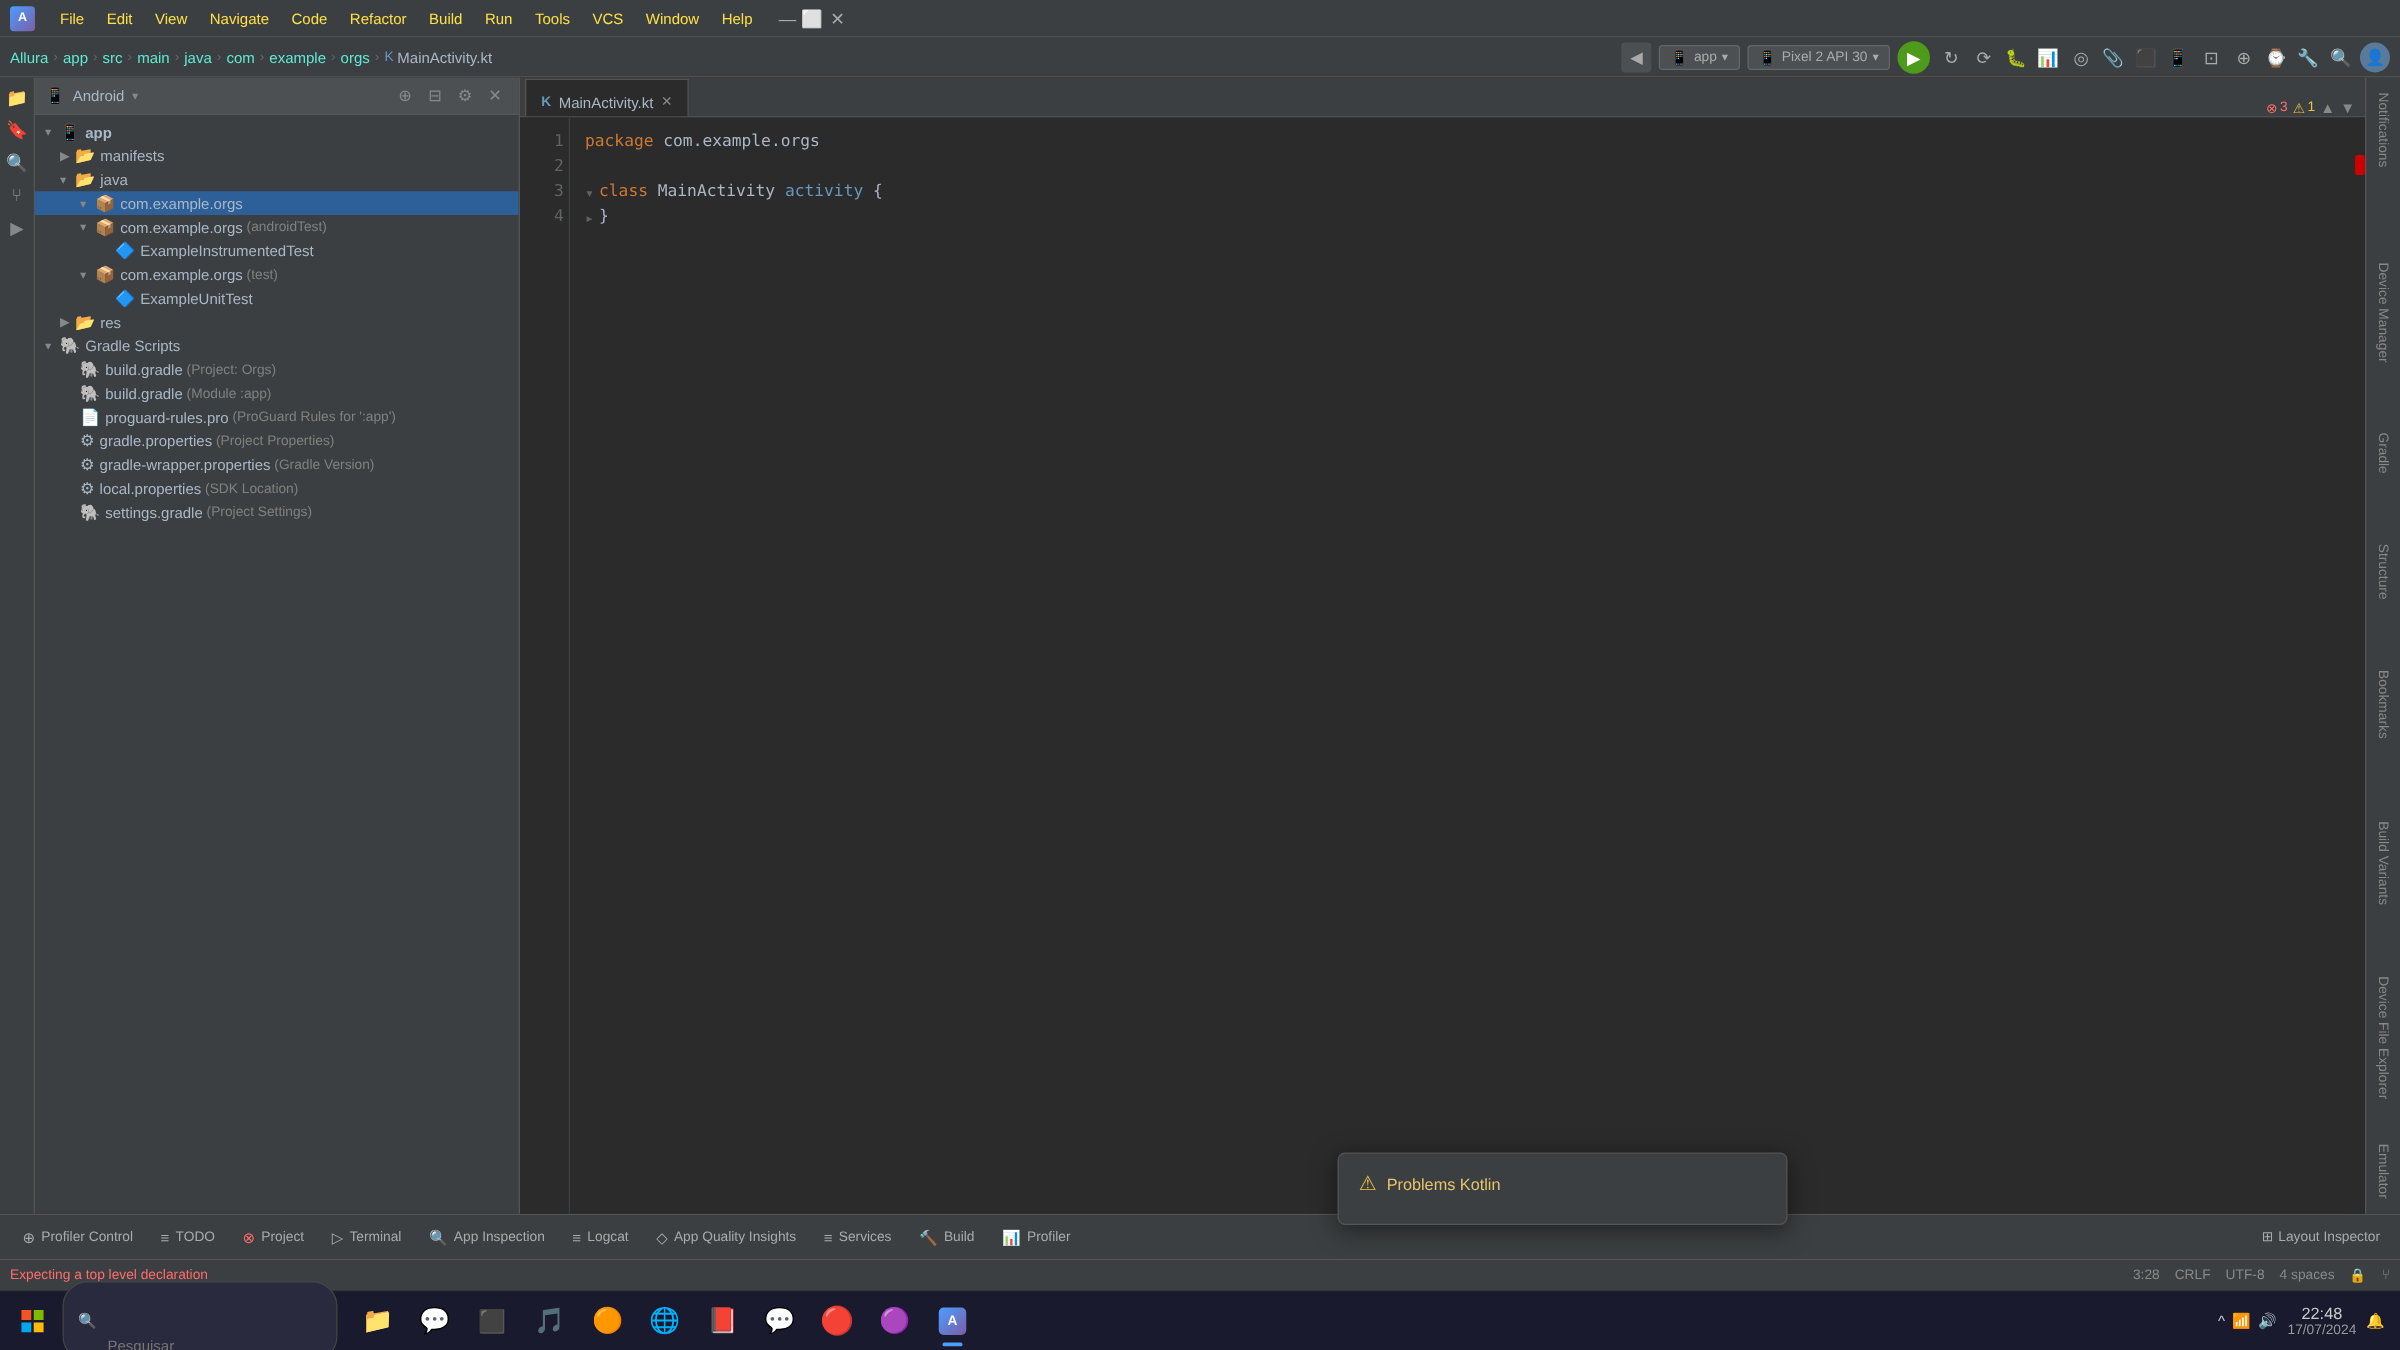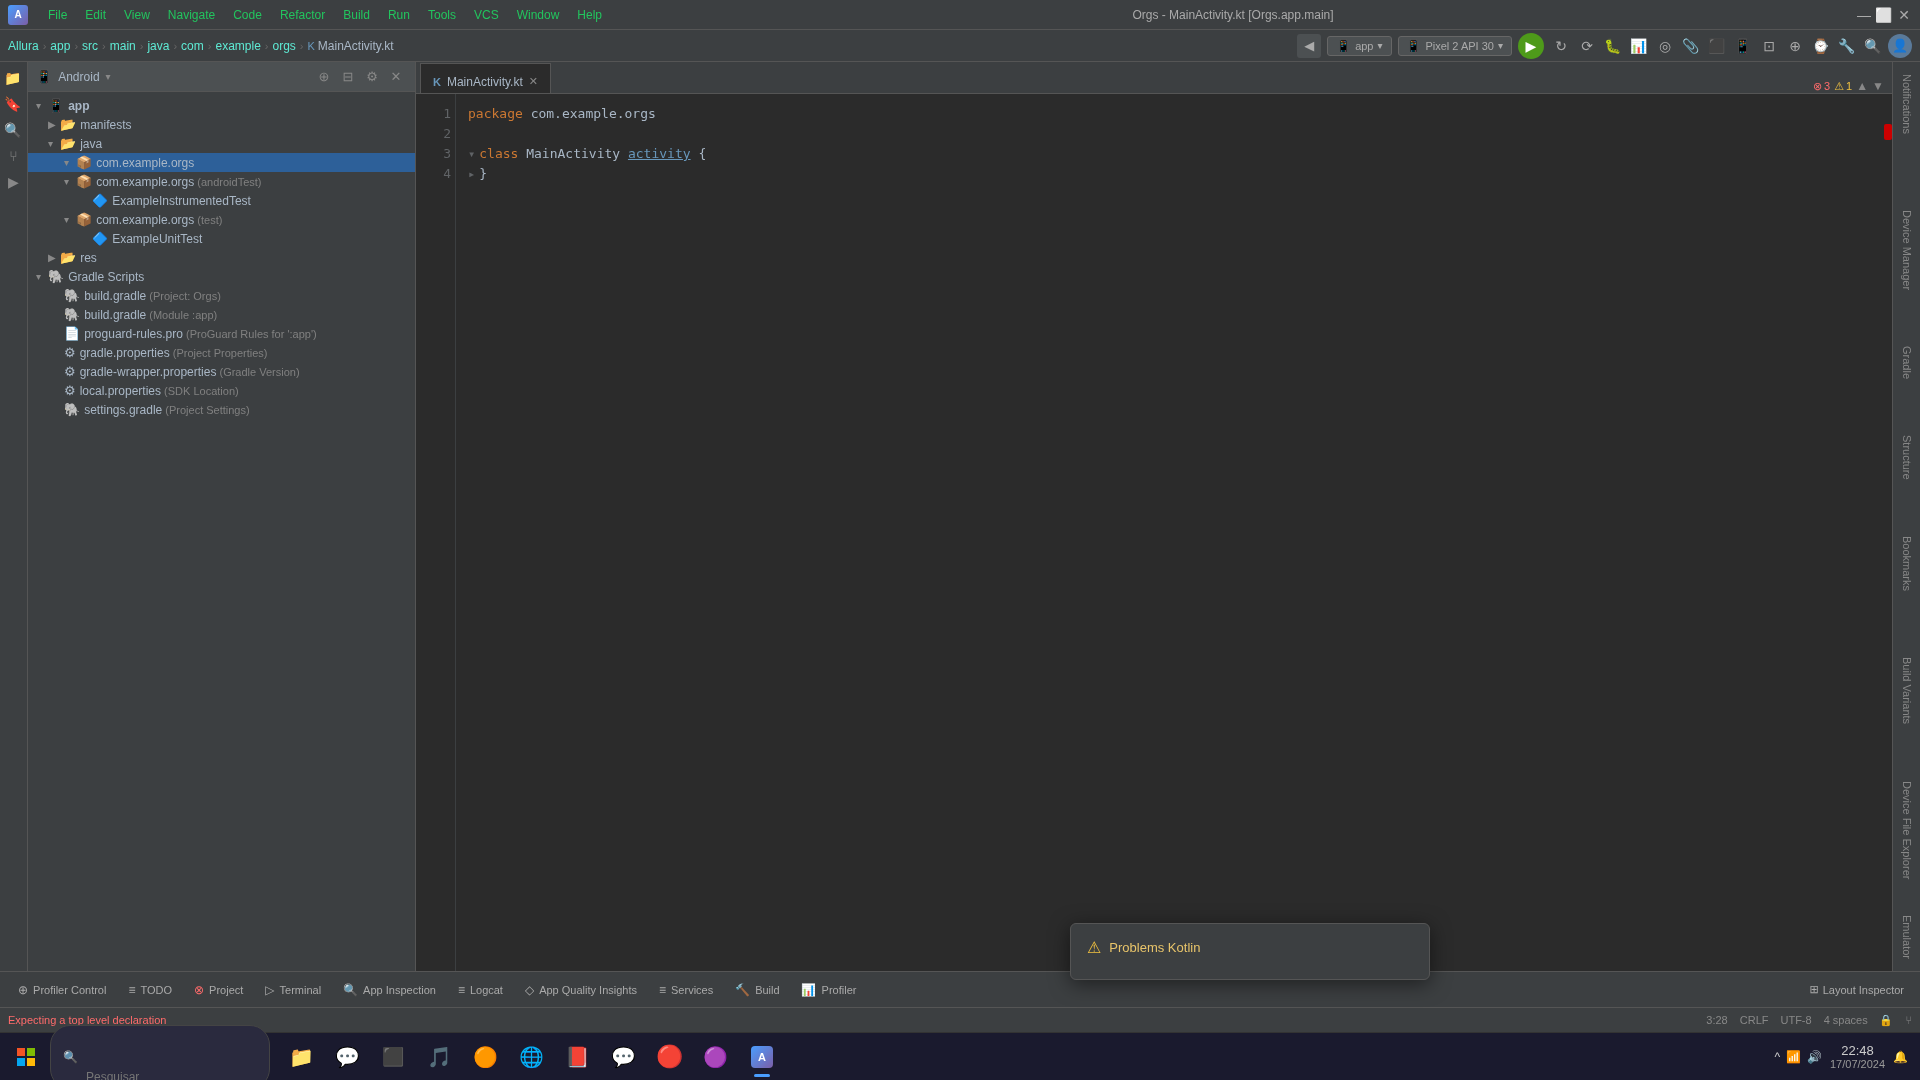--- a/index.html
+++ b/index.html
@@ -30,21 +30,21 @@
       background: linear-gradient(135deg, #4a9eff, #7b5ea7);
       border-radius: 3px;
       display: flex; align-items: center; justify-content: center;
       font-size: 10px; color: white; font-weight: bold;
     }
     #title-bar .menu-items {
       display: flex; gap: 2px;
     }
     #title-bar .menu-item {
       padding: 3px 8px;
-      color: #22c55e;
+      color: #fde047;
       cursor: pointer;
       border-radius: 3px;
       font-size: 12px;
     }
     #title-bar .title-center {
       flex: 1;
       text-align: center;
       color: #aaa;
       font-size: 12px;
     }
@@ -437,21 +437,20 @@
     <div class="menu-item">Navigate</div>
     <div class="menu-item">Code</div>
     <div class="menu-item">Refactor</div>
     <div class="menu-item">Build</div>
     <div class="menu-item">Run</div>
     <div class="menu-item">Tools</div>
     <div class="menu-item">VCS</div>
     <div class="menu-item">Window</div>
     <div class="menu-item">Help</div>
   </div>
-  <div class="title-center">Orgs - MainActivity.kt [Orgs.app.main]</div>
   <div class="window-controls">
     <div class="win-btn">—</div>
     <div class="win-btn">⬜</div>
     <div class="win-btn">✕</div>
   </div>
 </div>
 
 <div id="nav-bar">
   <span class="breadcrumb-item">
     <span class="breadcrumb-link">Allura</span>
@@ -691,21 +690,21 @@
           <div>3</div>
           <div>4</div>
         </div>
         <div id="code-content">
           <div class="code-line">
             <span style="color:#cc7832;">package </span><span style="color:#a9b7c6;">com.example.orgs</span>
           </div>
           <div class="code-line">&nbsp;</div>
           <div class="code-line">
             <span class="fold-indicator">▾</span>
-            <span style="color:#cc7832;">class </span><span style="color:#a9b7c6;">MainActivity </span><span style="color:#6897bb;text-decoration:underline;">activity</span><span style="color:#a9b7c6;"> {</span>
+            <span style="color:#cc7832;">class </span><span style="color:#a9b7c6;">MainActivity </span><span style="color:#6897bb;">activity</span><span style="color:#a9b7c6;"> {</span>
           </div>
           <div class="code-line">
             <span class="fold-indicator">▸</span>
             <span style="color:#a9b7c6;">}</span>
           </div>
         </div>
 
         <div style="width:14px;background:#2b2b2b;position:relative;">
           <div style="position:absolute;top:30px;right:0;width:8px;height:16px;background:#cc0000;border-radius:2px;"></div>
         </div>

